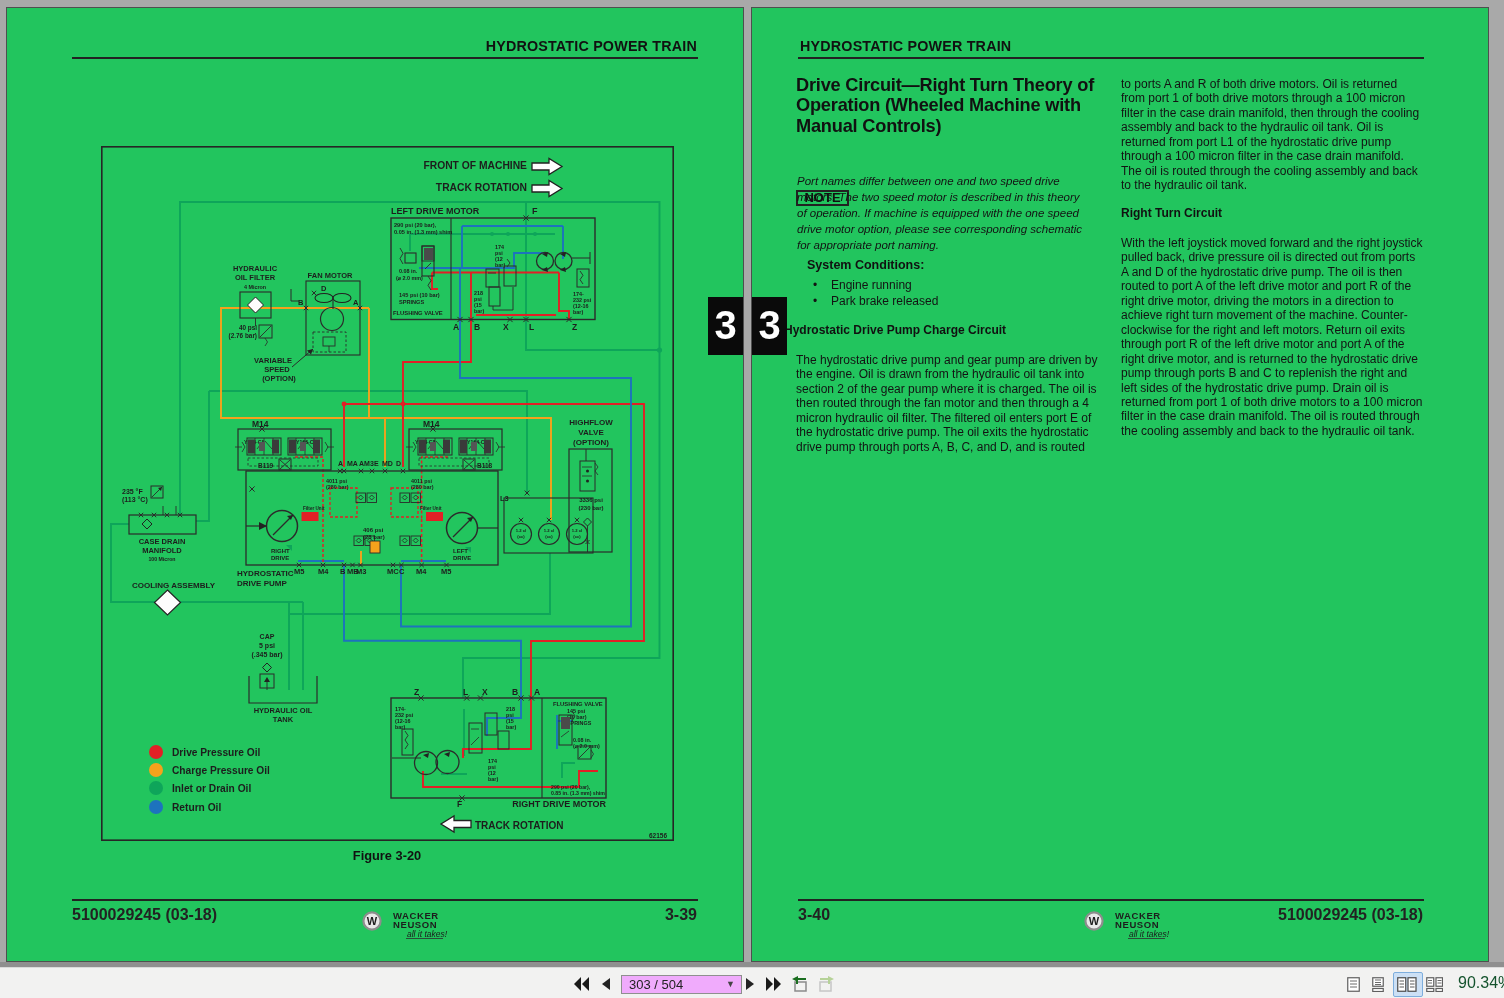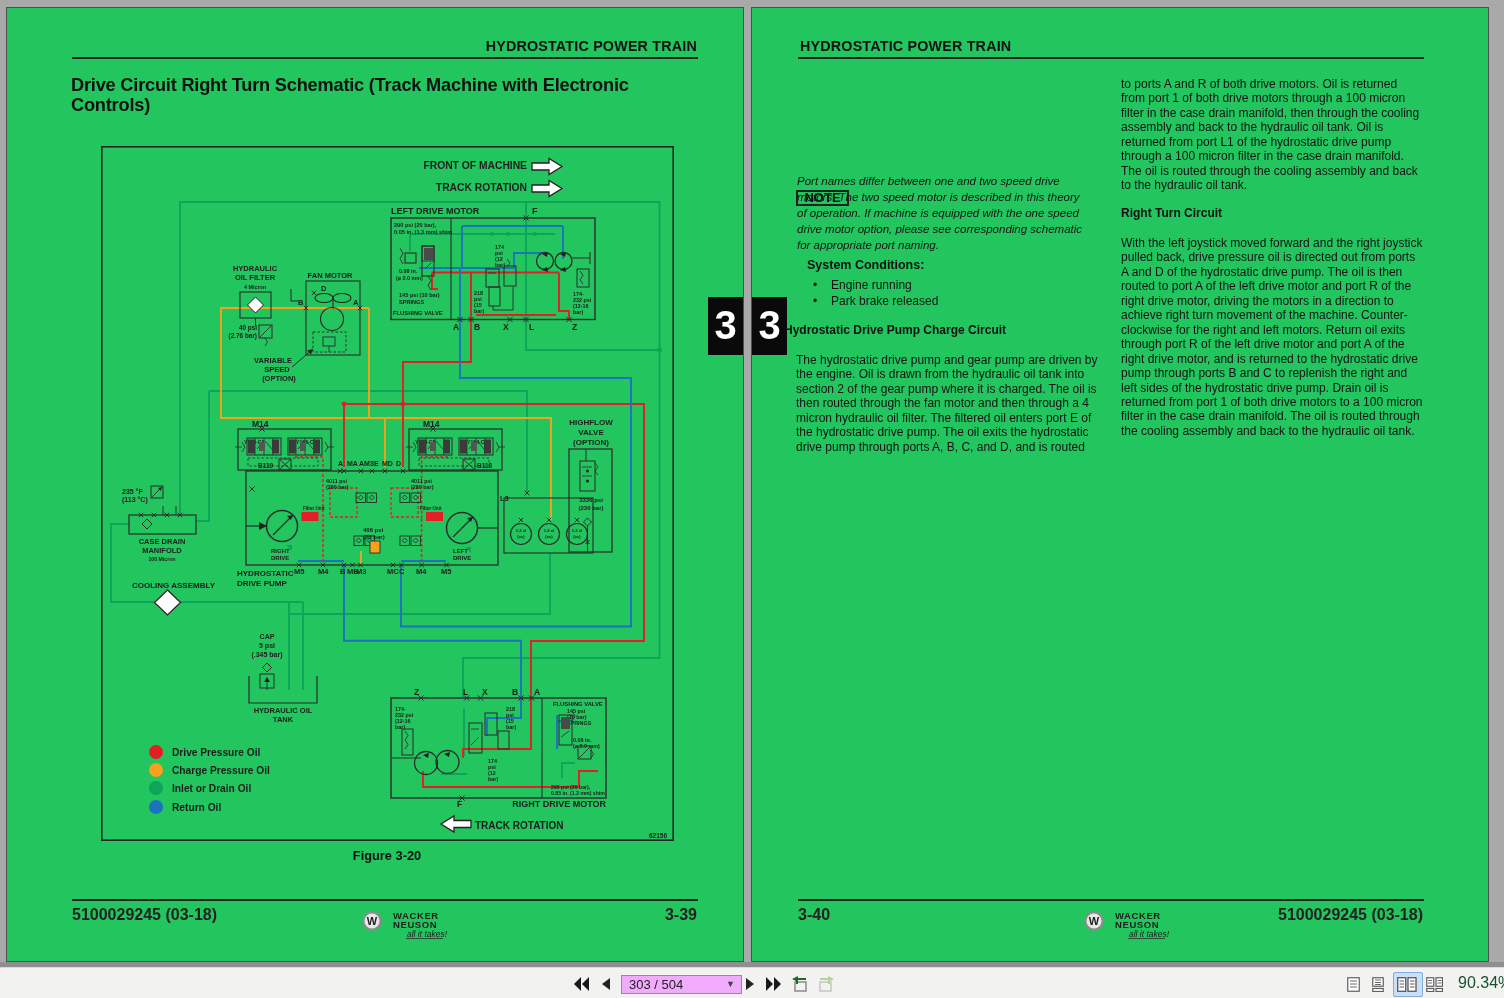--- a/index.html
+++ b/index.html
@@ -22,21 +22,20 @@
   .toolbar{position:absolute;left:0;top:967px;width:1504px;height:31px;background:#f2f2f1;border-top:1px solid #dadada;}
   .combo{position:absolute;left:621px;top:7px;width:112px;height:17px;background:#f0abfc;border:1px solid #8f8f8f;font-size:13px;color:#222;line-height:17px;padding-left:7px;box-sizing:content-box;}
   .zoomtxt{position:absolute;left:1458px;top:6px;font-size:16px;color:#14532d;}
 </style>
 </head>
 <body>
 
 <div id="pgL" class="page">
   <div class="abs hdr" style="right:46px;top:30px;">HYDROSTATIC POWER TRAIN</div>
   <div class="rule" style="left:65px;top:49px;width:626px;"></div>
-  <div class="abs title" style="left:64px;top:67px;width:620px;">Drive Circuit Right Turn Schematic (Track Machine with Electronic<br>Controls)</div>
 
   <svg class="abs" style="left:94px;top:138px;" width="574" height="697" viewBox="100 145 574 697">
 <rect x="100.8" y="145.8" width="571.4" height="693.4" fill="none" stroke="#262626" stroke-width="1.6"></rect>
 <text x="526" y="168" font-size="10.3" font-weight="bold" text-anchor="end" fill="#1d1d1d">FRONT OF MACHINE</text>
 <text x="526" y="190" font-size="10.3" font-weight="bold" text-anchor="end" fill="#1d1d1d">TRACK ROTATION</text>
 <path d="M531,162.0 h17 v-4.5 l13,8 l-13,8 v-4.5 h-17 z" fill="#fdfdfd" stroke="#222" stroke-width="1.3"></path>
 <path d="M531,184.0 h17 v-4.5 l13,8 l-13,8 v-4.5 h-17 z" fill="#fdfdfd" stroke="#222" stroke-width="1.3"></path>
 <path d="M179,514 V201 H658.5 V657 H462 V697" fill="none" stroke="#0ea55a" stroke-width="1.9" stroke-linecap="butt"></path>
 <path d="M525,201 V318" fill="none" stroke="#0ea55a" stroke-width="1.9" stroke-linecap="butt"></path>
 <path d="M525,318 V349 H658.5" fill="none" stroke="#0ea55a" stroke-width="1.9" stroke-linecap="butt"></path>
@@ -505,20 +504,21 @@
 <text x="36" y="21.5" font-size="9.5" font-weight="bold" fill="#3f3f3f" letter-spacing="0.6" font-family="Liberation Sans">NEUSON</text>
 <text x="50" y="30.5" font-size="8.5" font-style="italic" fill="#2d2d2d" font-family="Liberation Serif">all it takes!</text>
 <line x1="49" y1="32.5" x2="86" y2="32.5" stroke="#2d2d2d" stroke-width="0.8"></line>
 </svg></div>
   <div class="tab3" style="right:0px;top:289px;">3</div>
 </div>
 
 <div id="pgR" class="page">
   <div class="abs hdr" style="left:48px;top:30px;">HYDROSTATIC POWER TRAIN</div>
   <div class="rule" style="left:46px;top:49px;width:626px;"></div>
+  <div class="abs title" style="left:44px;top:67px;width:320px;">Drive Circuit—Right Turn Theory of<br>Operation (Wheeled Machine with<br>Manual Controls)</div>
   <div class="notebox" style="left:44px;top:141px;width:49px;height:12px;line-height:12.5px;margin-top:41px;">NOTE</div>
   <div class="abs bodyi" style="left:45px;top:166px;">Port names differ between one and two speed drive<br>motors. The two speed motor is described in this theory<br>of operation. If machine is equipped with the one speed<br>drive motor option, please see corresponding schematic<br>for appropriate port naming.</div>
   <div class="abs h4" style="left:55px;top:250px;">System Conditions:</div>
   <div class="abs body" style="left:61px;top:270px;">•</div>
   <div class="abs body" style="left:79px;top:270px;">Engine running</div>
   <div class="abs body" style="left:61px;top:286px;">•</div>
   <div class="abs body" style="left:79px;top:286px;">Park brake released</div>
   <div class="abs h3" style="left:32px;top:315px;">Hydrostatic Drive Pump Charge Circuit</div>
   <div class="abs body" style="left:44px;top:345px;">The hydrostatic drive pump and gear pump are driven by<br>the engine. Oil is drawn from the hydraulic oil tank into<br>section 2 of the gear pump where it is charged. The oil is<br>then routed through the fan motor and then through a 4<br>micron hydraulic oil filter. The filtered oil enters port E of<br>the hydrostatic drive pump. The oil exits the hydrostatic<br>drive pump through ports A, B, C, and D, and is routed</div>
 

